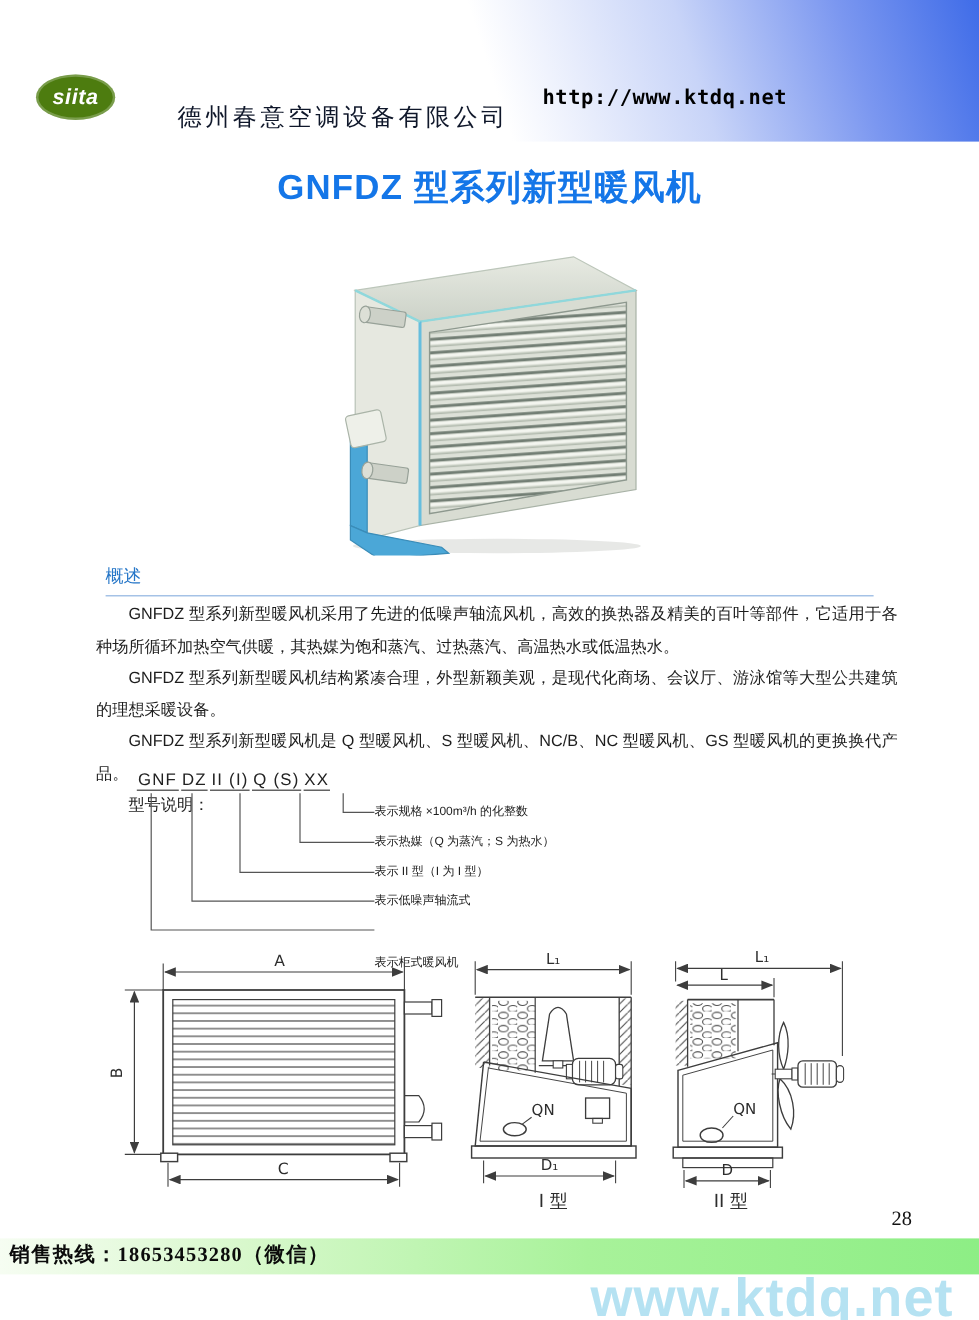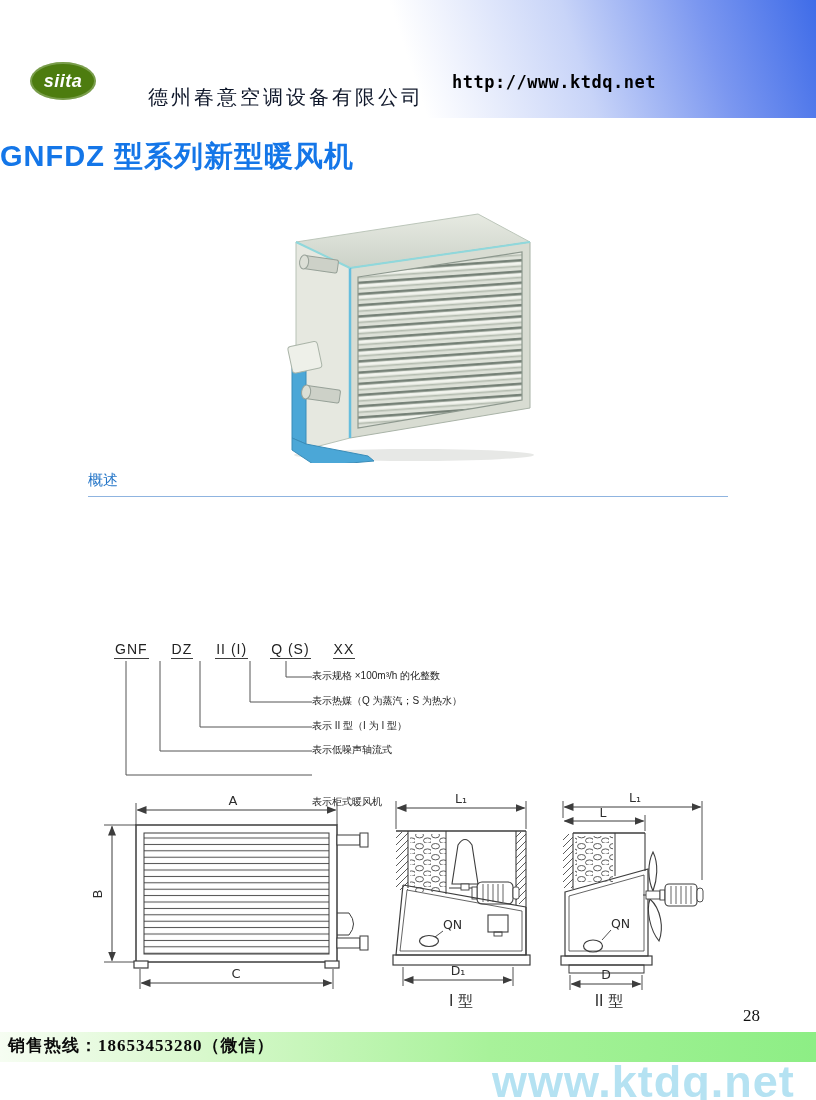--- a/index.html
+++ b/index.html
@@ -13,33 +13,33 @@
     background:linear-gradient(252deg,#3f6ce8 0%,#7b97f0 14%,#c8d4f8 30%,#ffffff 50%);}
   .logo{position:absolute;left:30px;top:62px;width:66px;height:38px;border-radius:50%;
     background:#4d7c0f;color:#ffffff;font-weight:bold;font-style:italic;
     font-size:18px;text-align:center;line-height:38px;letter-spacing:.5px;
     box-shadow:inset 0 0 0 2px rgba(255,255,255,.25);}
   .company{position:absolute;left:148px;top:84px;font-family:"Liberation Serif","DejaVu Serif",serif;
     font-weight:normal;font-size:20px;letter-spacing:3px;color:#0f172a;}
   .site-url{position:absolute;left:452px;top:72px;font-family:"DejaVu Sans Mono","Liberation Mono",monospace;
     font-weight:bold;font-size:17px;letter-spacing:.5px;color:#000000;}
   
-  .page-title{position:absolute;left:0;top:137px;width:816px;text-align:left;
+  .page-title{position:absolute;left:0;top:137px;width:816px;text-align:center;
     font-size:29px;font-weight:bold;color:#1476e8;letter-spacing:1px;}
   
   .photo{position:absolute;left:256px;top:198px;width:310px;height:265px;}
   
   .sec-head{position:absolute;left:88px;top:471px;font-size:15px;color:#2576c8;}
   .sec-rule{position:absolute;left:88px;top:496px;width:640px;height:1px;background:#8fb4e0;}
   .body-text{position:absolute;left:80px;top:499px;width:668px;font-size:13.5px;
     line-height:26.5px;text-align:justify;color:#1d1d1d;}
   .body-text p{margin:0;text-indent:2em;}
   .model-spec{margin:0;text-indent:2em;}
   
-  .model-row{position:absolute;left:114px;top:641px;display:flex;gap:22px;
+  .model-row{position:absolute;left:114px;top:641px;display:flex;gap:2px;
     font-size:14px;letter-spacing:1px;color:#222;}
   .model-row span{border-bottom:1.2px solid #3d3d3d;padding:0 1px 1px 1px;}
   .callout-svg{position:absolute;left:100px;top:658px;}
   .callout-label{position:absolute;left:312px;font-size:10px;color:#1d1d1d;white-space:nowrap;}
   .cl0{top:669px;}.cl1{top:694px;text-align:right;}.cl2{top:719px;}.cl3{top:743px;}.cl4{top:767px;margin-top:28px;}
   
   .draw1{position:absolute;left:90px;top:790px;}
   .draw2{position:absolute;left:383px;top:788px;}
   .draw3{position:absolute;left:545px;top:788px;}
   
@@ -104,20 +104,26 @@
     </g>
 
     <g transform="rotate(-12 48 160)">
       <rect x="34" y="146" width="30" height="27" rx="3" fill="#eef0e9" stroke="#aab4a8" stroke-width="1"></rect>
     </g>
   </svg>
 
   <div class="sec-head">概述</div>
   <div class="sec-rule"></div>
 
+  <div class="body-text">
+    <p>GNFDZ 型系列新型暖风机采用了先进的低噪声轴流风机，高效的换热器及精美的百叶等部件，它适用于各种场所循环加热空气供暖，其热媒为饱和蒸汽、过热蒸汽、高温热水或低温热水。</p>
+    <p>GNFDZ 型系列新型暖风机结构紧凑合理，外型新颖美观，是现代化商场、会议厅、游泳馆等大型公共建筑的理想采暖设备。</p>
+    <p>GNFDZ 型系列新型暖风机是 Q 型暖风机、S 型暖风机、NC/B、NC 型暖风机、GS 型暖风机的更换换代产品。</p>
+    <p class="model-spec">型号说明：</p>
+  </div>
 
   <div class="model-row">
     <span>GNF</span>
     <span>DZ</span>
     <span>II (I)</span>
     <span>Q (S)</span>
     <span>XX</span>
   </div>
 
   <svg class="callout-svg" width="230" height="130" viewBox="0 0 230 130">

